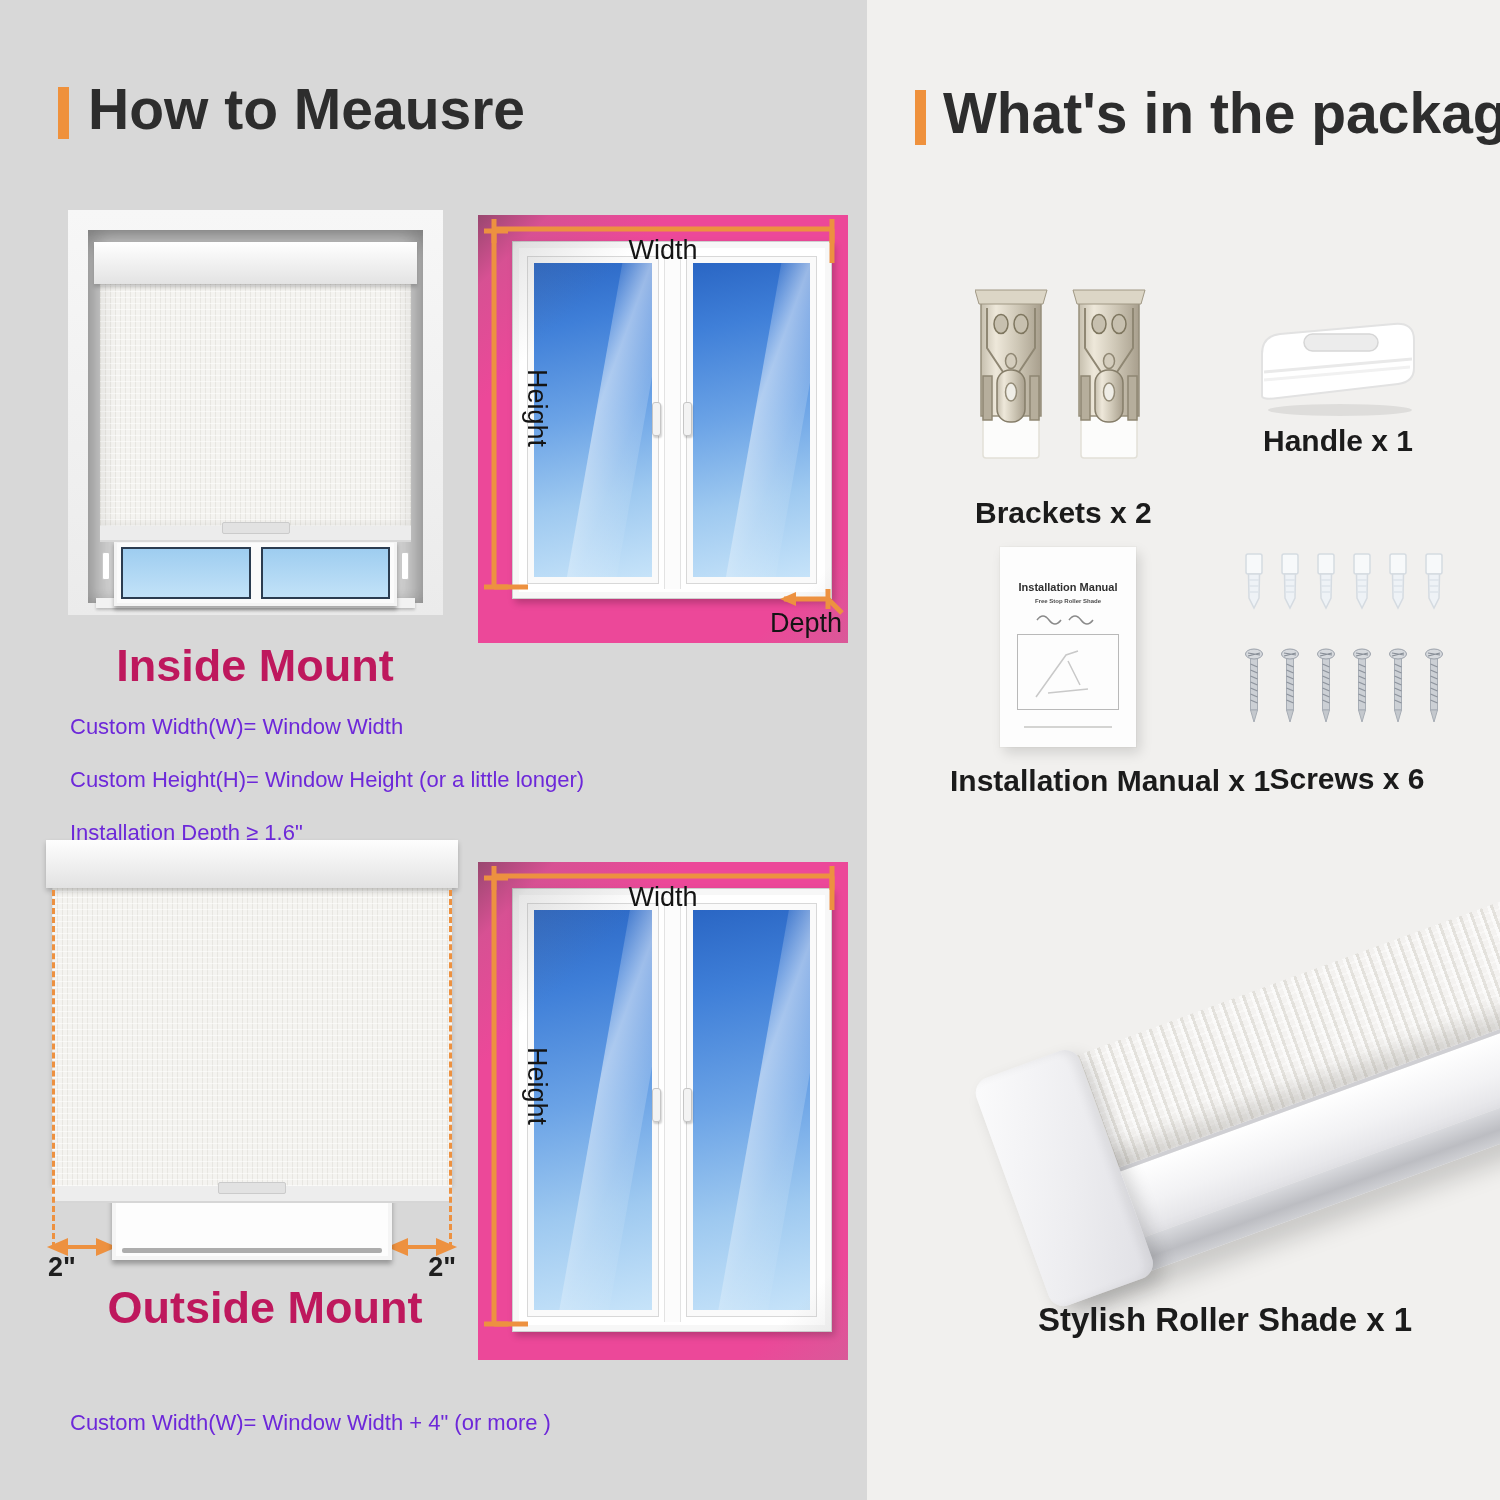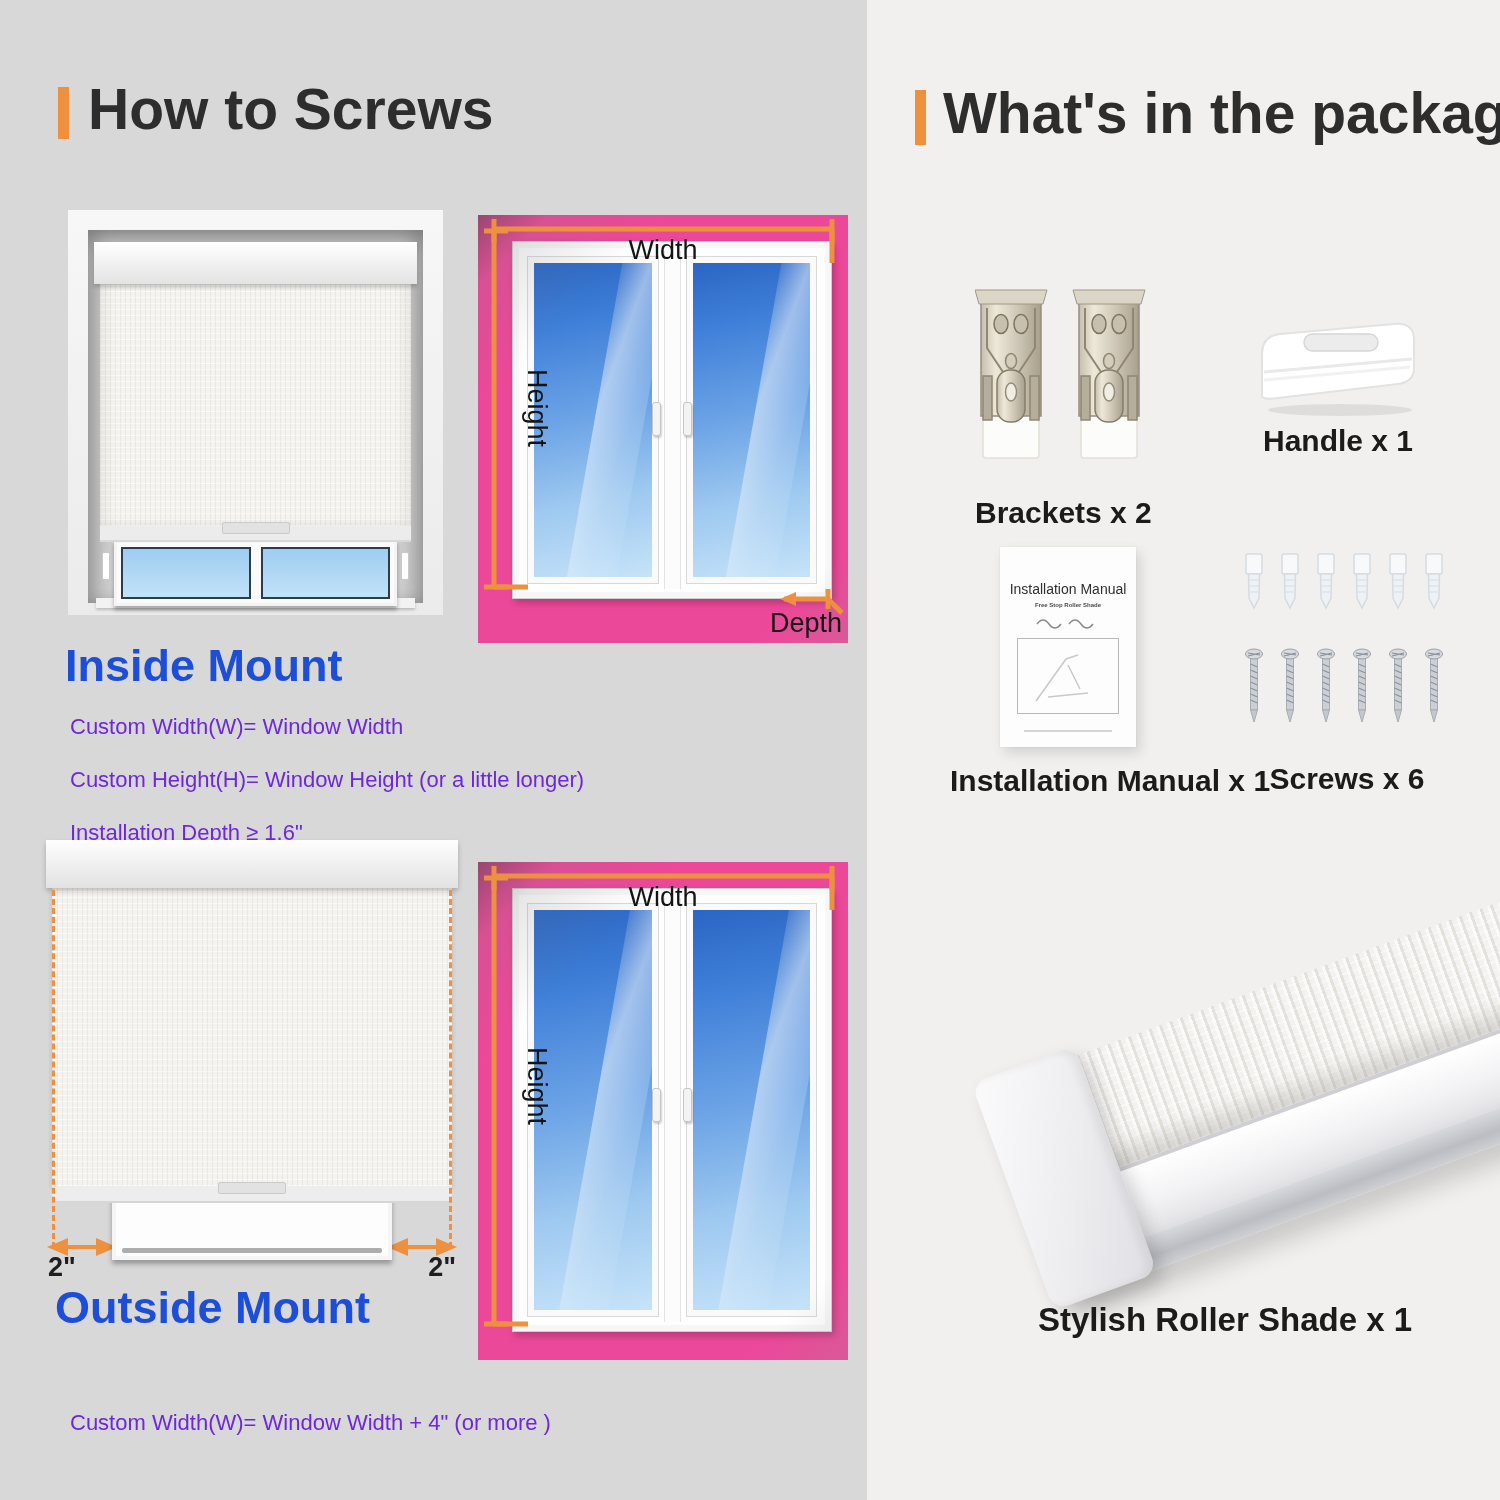--- a/index.html
+++ b/index.html
@@ -11,21 +11,21 @@
 
   
   .panel-left  { left:0; top:0; width:867px;  height:1500px; background:#d8d8d8; }
   .panel-right { left:867px; top:0; width:633px; height:1500px; background:#f1f0ee; }
 
   
   .accent-bar { width:11px; background:#EF913C; }
   .sec-title  { font-size:57px; font-weight:bold; color:#2d2d2d; white-space:nowrap; }
 
   
-  .mount-heading { font-size:45px; font-weight:bold; color:#1d4ed8; text-align:left; }
+  .mount-heading { font-size:45px; font-weight:bold; color:#be185d; text-align:center; }
   .spec-line { font-size:22px; color:#6d28d9; line-height:53px; white-space:nowrap; }
 
   
   .fig-inside { left:68px; top:210px; width:375px; height:405px;
                 background:linear-gradient(180deg,#f7f7f7,#ebebeb); }
   .fi-recess { position:absolute; left:20px; top:20px; right:20px; bottom:12px; background:#cfcfcf;
                box-shadow:inset 0 12px 20px rgba(0,0,0,.25), inset 12px 0 16px rgba(0,0,0,.13),
                           inset -12px 0 16px rgba(0,0,0,.13); }
   .fi-window { position:absolute; left:46px; right:46px; top:330px; height:52px; background:#fbfbfb;
                border:3px solid #f4f4f4; box-shadow:0 4px 4px rgba(0,0,0,.3); display:flex; padding:4px; z-index:1; }
@@ -81,21 +81,21 @@
   .fo-bottombar { position:absolute; left:6px; right:6px; top:346px; height:15px; background:#ededed;
                border-bottom:2px solid #d6d6d6; z-index:2; }
   .fo-dash { position:absolute; top:50px; height:358px; border-left:3px dashed #ED9140; z-index:4; }
   .fo-2 { position:absolute; top:412px; font-size:27px; font-weight:600; color:#1e1e1e; z-index:4; }
 
   
   .pkg-label { position:absolute; font-weight:bold; font-size:30px; color:#1b1b1b;
                text-align:center; white-space:nowrap; }
   .manual { position:absolute; left:1000px; top:547px; width:136px; height:200px; background:#fdfdfd;
             box-shadow:4px 6px 12px rgba(0,0,0,.13), 0 0 0 1px #ecebe8; }
-  .manual .m-title { margin-top:34px; text-align:center; font-size:14px; font-weight:normal; color:#2f2f2f; }
+  .manual .m-title { margin-top:34px; text-align:center; font-size:11px; font-weight:bold; color:#2f2f2f; }
   .manual .m-sub   { margin-top:5px; text-align:center; font-size:6px; font-weight:bold; color:#4a4a4a; }
   .manual .m-box { width:100px; height:74px; border:1px solid #b9b9b9; margin:8px auto 0; }
   .manual .m-foot { width:88px; height:0; border-top:2px solid #d4d4d2; margin:16px auto 0; }
 
   
   .shade-wrap { left:875px; top:878px; width:625px; height:462px; overflow:hidden; }
   .shade-bar { position:absolute; left:126px; top:205px; width:920px; height:228px;
                transform:rotate(-20deg); transform-origin:0 0; }
   .bar-top { position:absolute; left:0; right:0; top:0; height:120px; border-radius:3px 0 0 0;
              background-color:#eceae6;
@@ -113,21 +113,21 @@
              box-shadow:inset -7px 0 10px rgba(0,0,0,.06), 6px 10px 18px rgba(0,0,0,.16); }
 </style>
 </head>
 <body>
 
 <div id="canvas">
 
   <div class="abs panel-left">
 
     <div class="abs accent-bar" style="left:58px; top:87px; height:52px;"></div>
-    <div class="abs sec-title" style="left:88px; top:76px;">How to Screws</div>
+    <div class="abs sec-title" style="left:88px; top:76px;">How to Meausre</div>
 
     <div class="abs fig-inside">
       <div class="fi-recess"></div>
       <div class="fi-sill"></div>
       <div class="fi-window">
         <div class="fi-pane"></div>
         <div class="fi-mull"></div>
         <div class="fi-pane"></div>
       </div>
       <div class="fi-h" style="left:34px;"></div>

